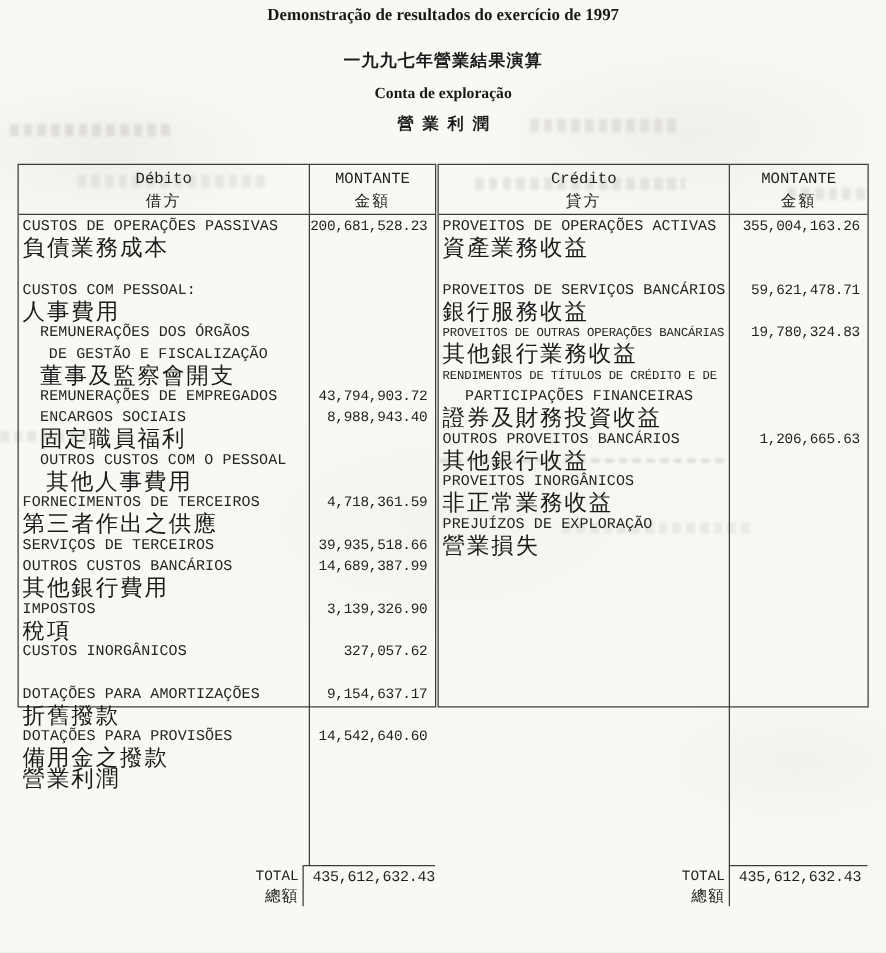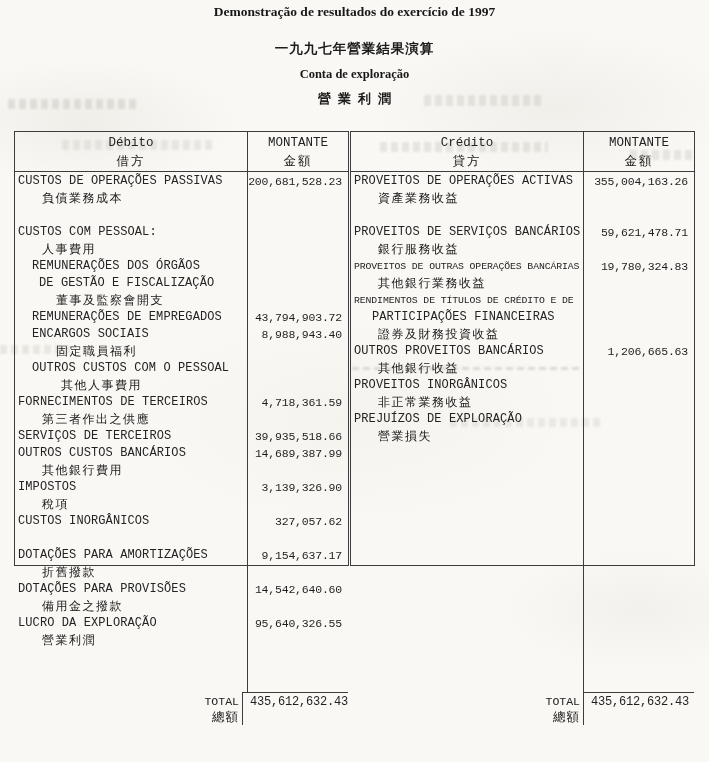--- a/index.html
+++ b/index.html
@@ -29,21 +29,21 @@
   .h-desc{width:233px;box-sizing:border-box;border-right:1.6px solid #3d3d3d;text-align:center;padding-top:2px;}
   .h-amt{flex:1;text-align:center;padding-top:2px;}
   .h-pt{font-size:12.5px;line-height:18px;color:#222;}
   .h-zh{font-family:"DejaVu Sans","Liberation Sans",sans-serif;font-size:12.5px;line-height:17px;letter-spacing:2px;color:#1c1c1c;}
 
   .tbody{height:520px;flex:none;position:relative;padding-top:1px;box-sizing:border-box;}
   .tbody::after{content:"";position:absolute;top:0;bottom:0;left:231.5px;width:1.6px;background:#3d3d3d;}
   .line{display:flex;height:17px;line-height:17px;}
   .c-desc{width:233px;box-sizing:border-box;white-space:nowrap;overflow:visible;font-size:12px;letter-spacing:.1px;color:#232323;}
   .c-amt{flex:1;text-align:right;padding-right:6px;font-size:11.5px;letter-spacing:-.2px;color:#1f1f1f;}
-  .zh .c-desc{font-family:Liberation Serif, serif;font-size:12px;letter-spacing:1.5px;color:#1a1a1a;margin-left:24px;}
+  .zh .c-desc{font-family:Liberation Serif, serif;font-size:18px;letter-spacing:1.5px;color:#1a1a1a;}
   .condensed .c-desc{font-size:9.8px;letter-spacing:-.1px;}
 
   .trow{flex:1;display:flex;}
   .t-label{width:233px;box-sizing:border-box;border-right:1.6px solid #3d3d3d;text-align:right;padding:3px 3px 0 0;}
   .t-pt{font-size:11.5px;line-height:14px;color:#222;}
   .t-zh{font-family:"DejaVu Sans","Liberation Sans",sans-serif;font-size:12.5px;line-height:16px;letter-spacing:1px;color:#1a1a1a;}
   .t-amt{flex:1;border-top:1.6px solid #3d3d3d;box-sizing:border-box;padding:2px 0 0 7px;font-size:12px;letter-spacing:-.2px;color:#1f1f1f;}
 
   .artifact{position:absolute;pointer-events:none;filter:blur(1.1px);}
   .a-dash{background:repeating-linear-gradient(90deg,#b7b4ab 0 7px,transparent 7px 11px);}
@@ -177,24 +177,20 @@
             <span class="c-amt"></span>
           </div>
           <div class="line">
             <span class="c-desc" style="padding-left: 3px;">DOTAÇÕES PARA PROVISÕES</span>
             <span class="c-amt">14,542,640.60</span>
           </div>
           <div class="line zh">
             <span class="c-desc" style="padding-left: 3px;">備用金之撥款</span>
             <span class="c-amt"></span>
           </div>
-          <div class="line">
-            <span class="c-desc" style="padding-left: 3px;">LUCRO DA EXPLORAÇÃO</span>
-            <span class="c-amt">95,640,326.55</span>
-          </div>
           <div class="line zh">
             <span class="c-desc" style="padding-left: 3px;">營業利潤</span>
             <span class="c-amt"></span>
           </div>
         </div>
       <div class="trow">
         <div class="t-label">
           <div class="t-pt">TOTAL</div>
           <div class="t-zh">總額</div>
         </div>

